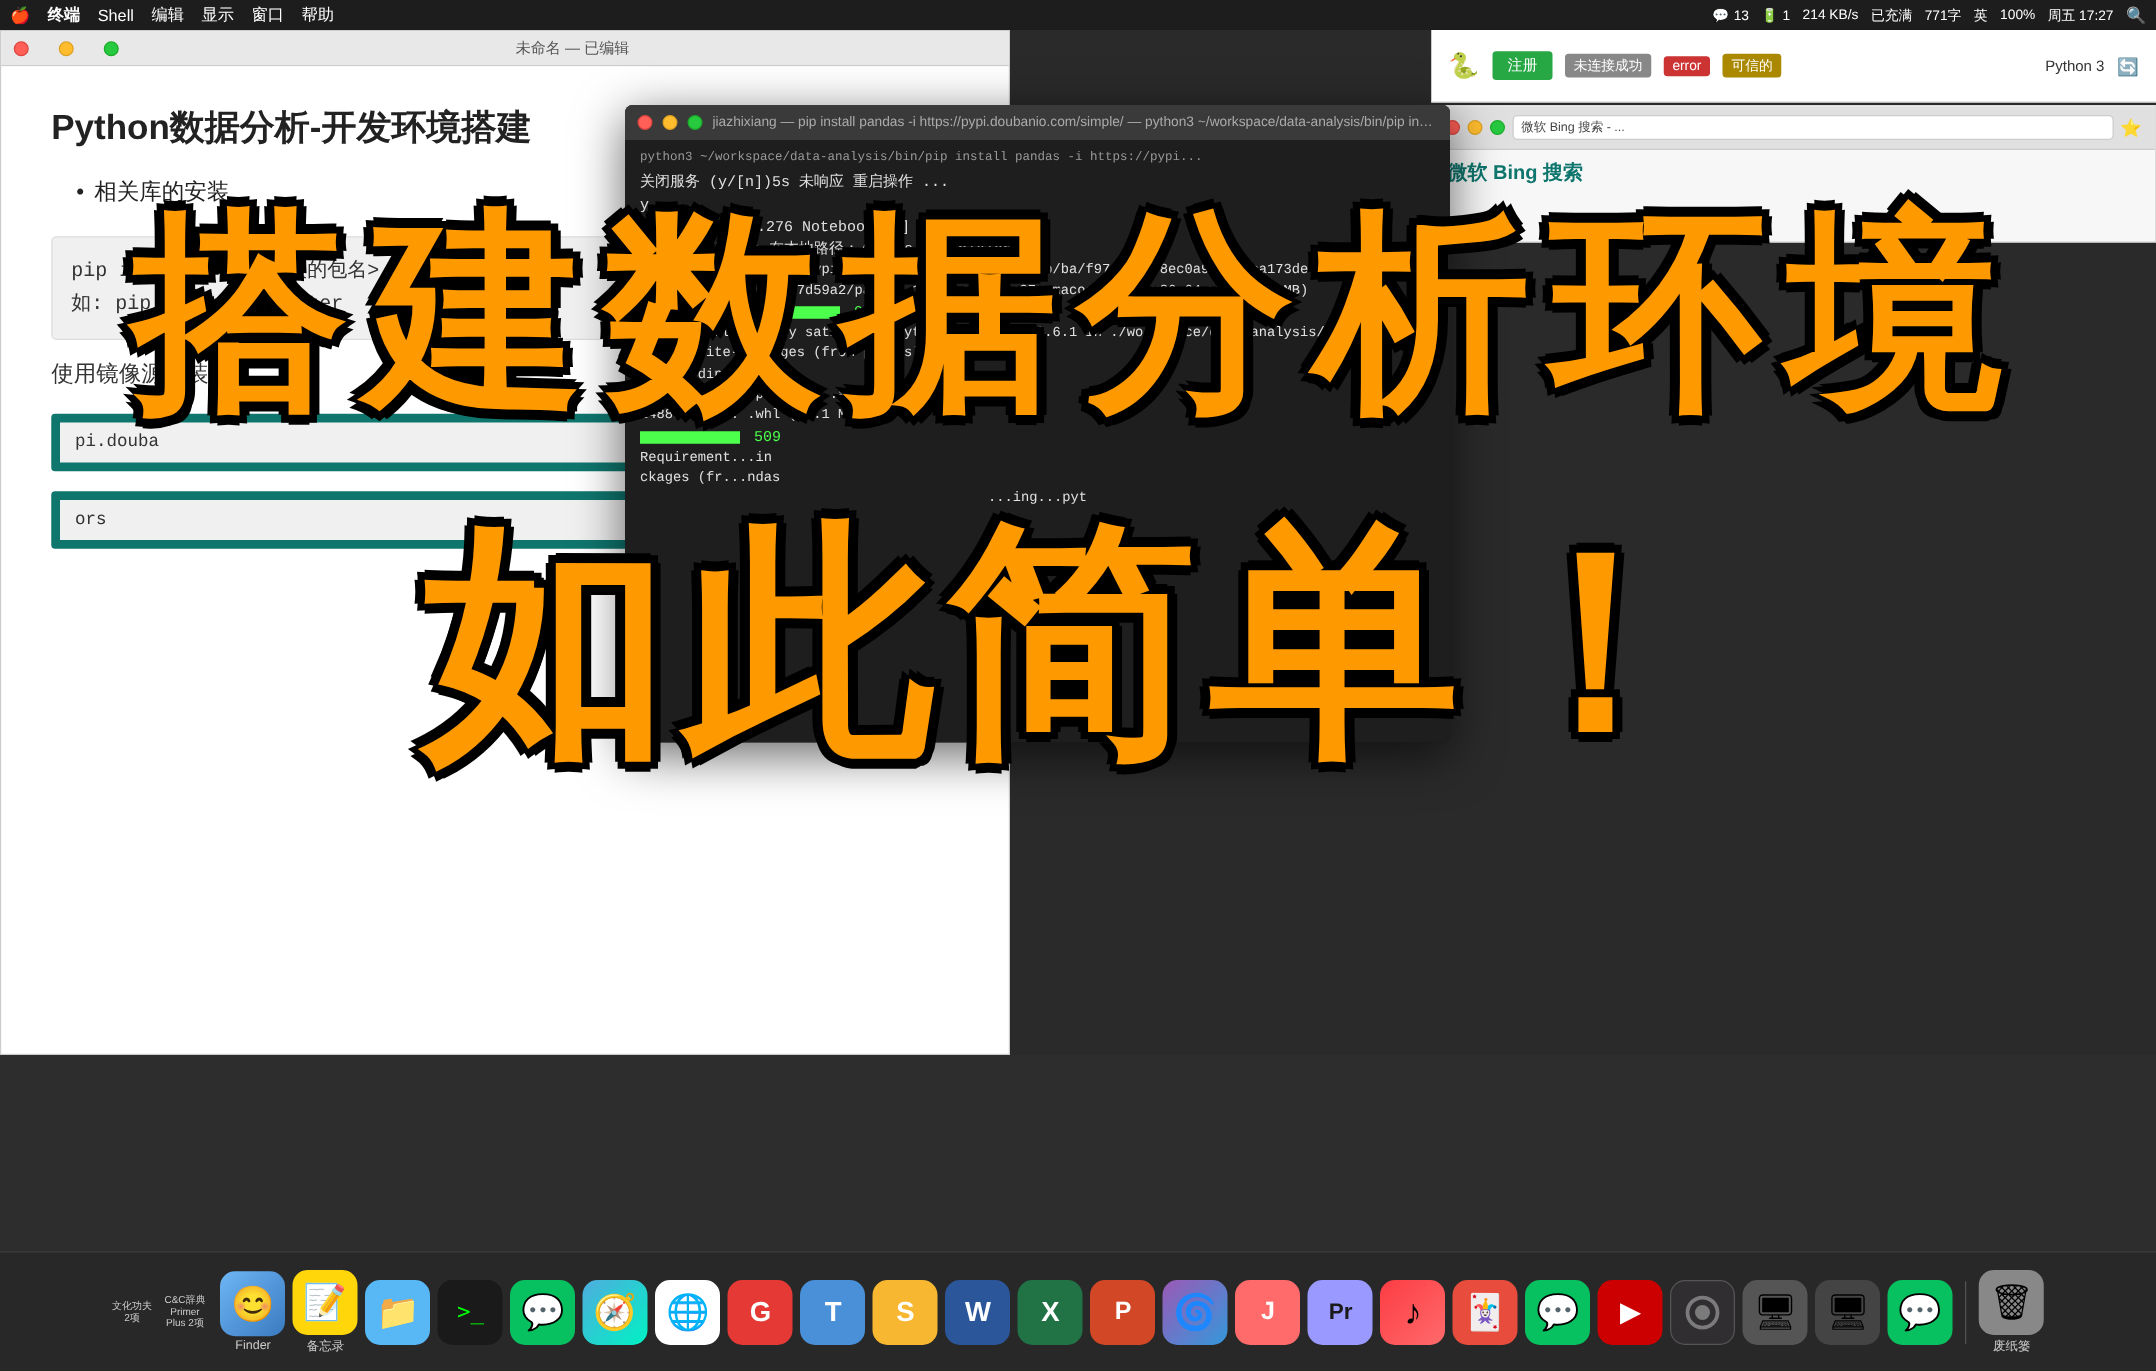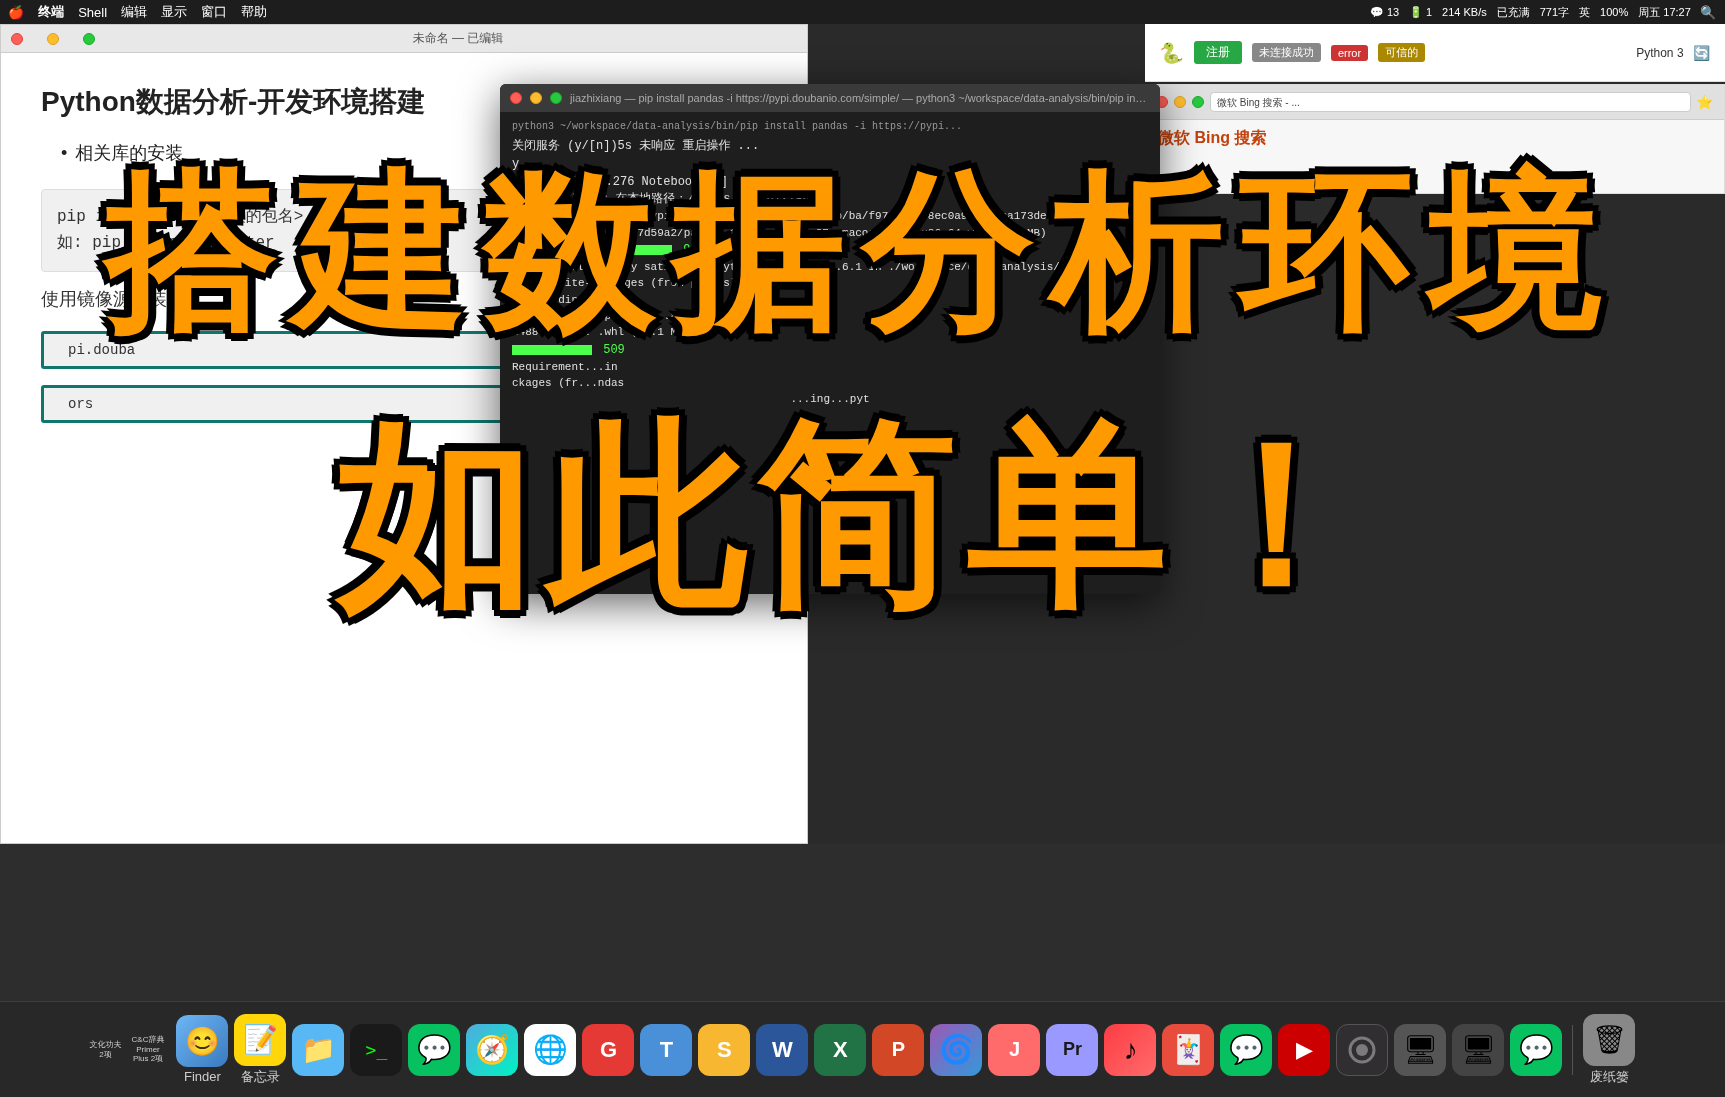--- a/index.html
+++ b/index.html
@@ -128,22 +128,22 @@
       font-size: 18px;
       color: #333;
       margin-bottom: 12px;
     }
 
     .slide-url {
       font-family: 'Courier New', monospace;
       font-size: 14px;
       color: #333;
       background: #f0f0f0;
-      padding: 8px 24px;
-      border: 3px solid #0f766e;
+      padding: 8px 12px;
+      border: 7px solid #0f766e;
       border-radius: 3px;
       margin: 8px 0;
       display: inline-block;
       width: 90%;
     }
 
     
     .terminal-window {
       position: absolute;
       top: 60px;
@@ -285,21 +285,21 @@
       height: 52px;
       border-radius: 12px;
       display: flex;
       align-items: center;
       justify-content: center;
       font-size: 28px;
       position: relative;
     }
 
     .dock-label {
-      font-size: 13px;
+      font-size: 10px;
       color: #ccc;
       text-align: center;
     }
     .browser-chrome {
       height: 32px;
       background: #e0e0e0;
       display: flex;
       align-items: center;
       padding: 17px 10px;
       gap: 6px;
@@ -435,21 +435,21 @@
 
   <div style="position:absolute; top:60px; right:0; width:580px; height:110px; background:#f7f7f7; border:1px solid #ddd; z-index:45; overflow:hidden;">
     <div class="browser-chrome">
       <div class="traffic-light tl-close"></div>
       <div class="traffic-light tl-min"></div>
       <div class="traffic-light tl-max"></div>
       <div class="browser-url">微软 Bing 搜索 - ...</div>
       <span style="font-size:14px; cursor:pointer;">⭐</span>
     </div>
     <div class="browser-body">
-      <div style="font-size:16px; font-weight:bold; color:#c2410c;">微软 Bing 搜索</div>
+      <div style="font-size:16px; font-weight:bold; color:#0f766e;">微软 Bing 搜索</div>
     </div>
   </div>
 
 </div>
 
 <div class="overlay-text">
   <div class="big-text-top">搭建数据分析环境</div>
   <div class="big-text-bottom">如此简单！</div>
 </div>
 

